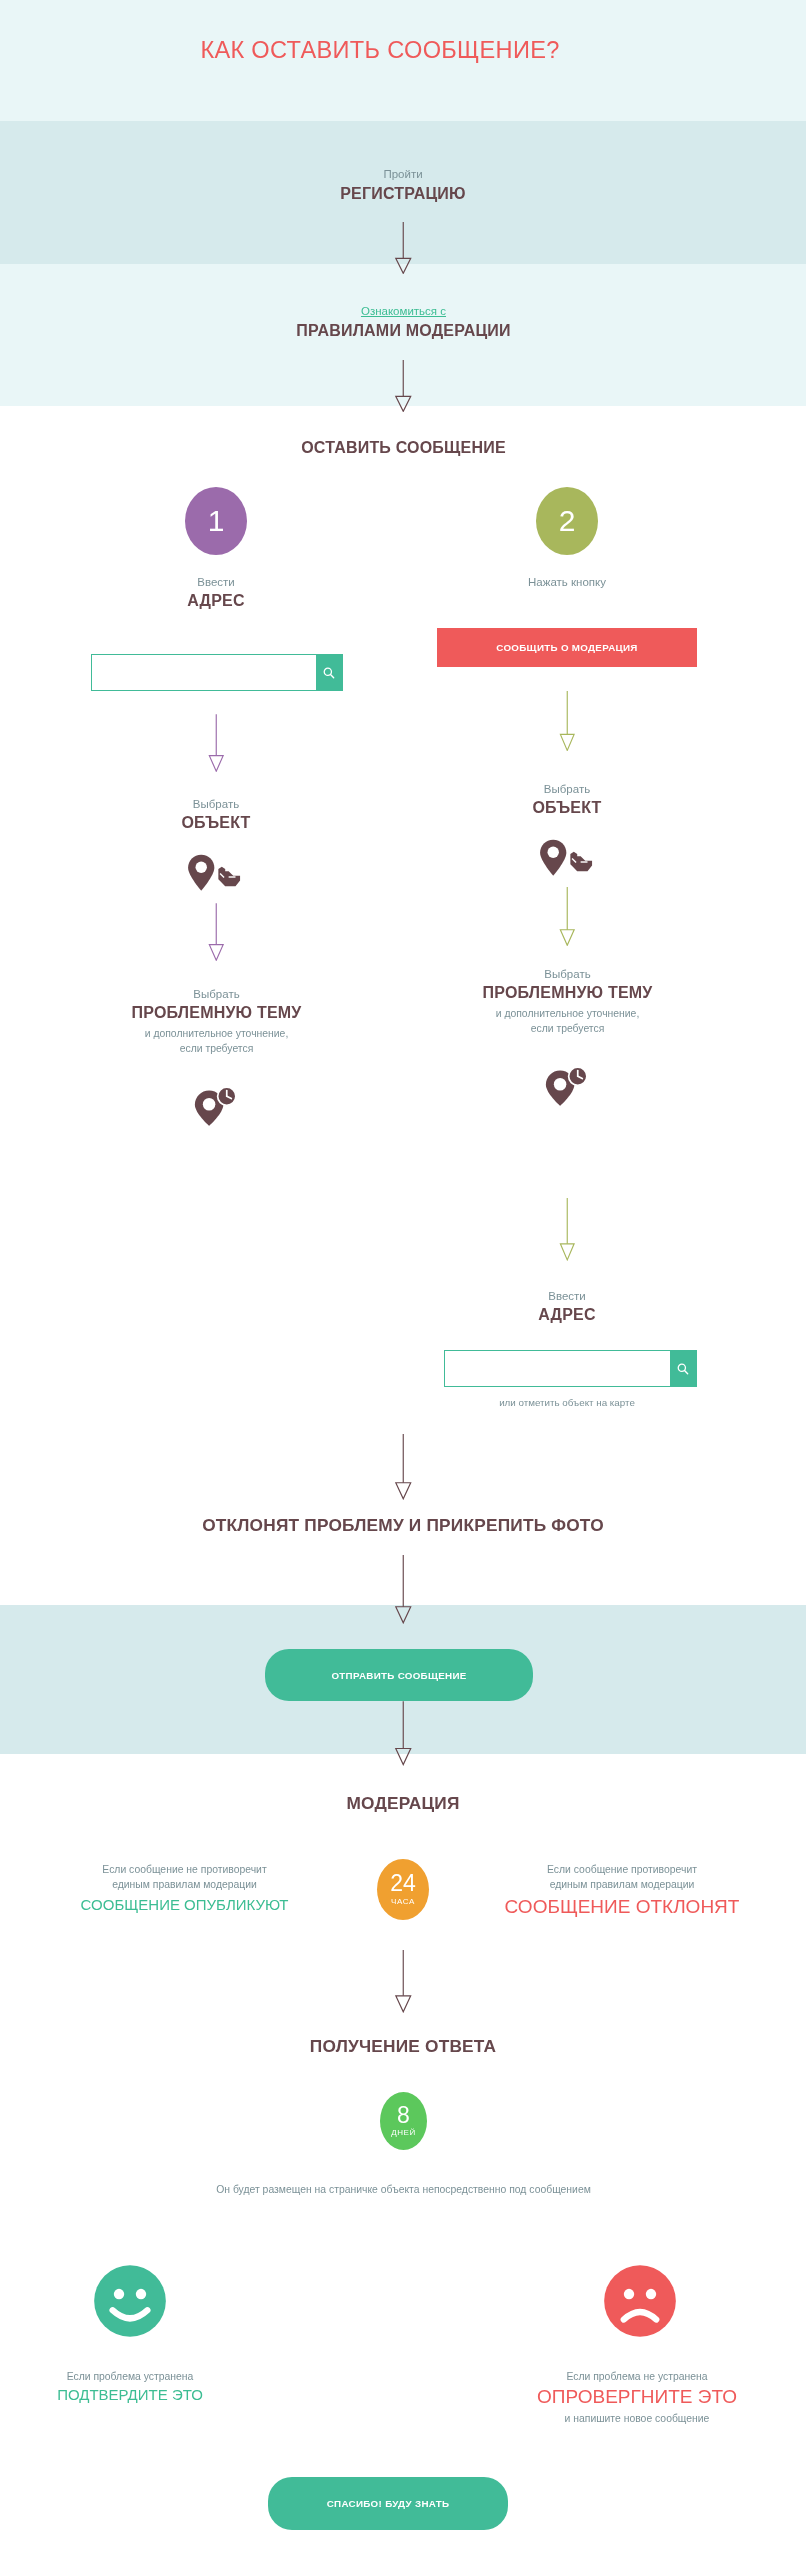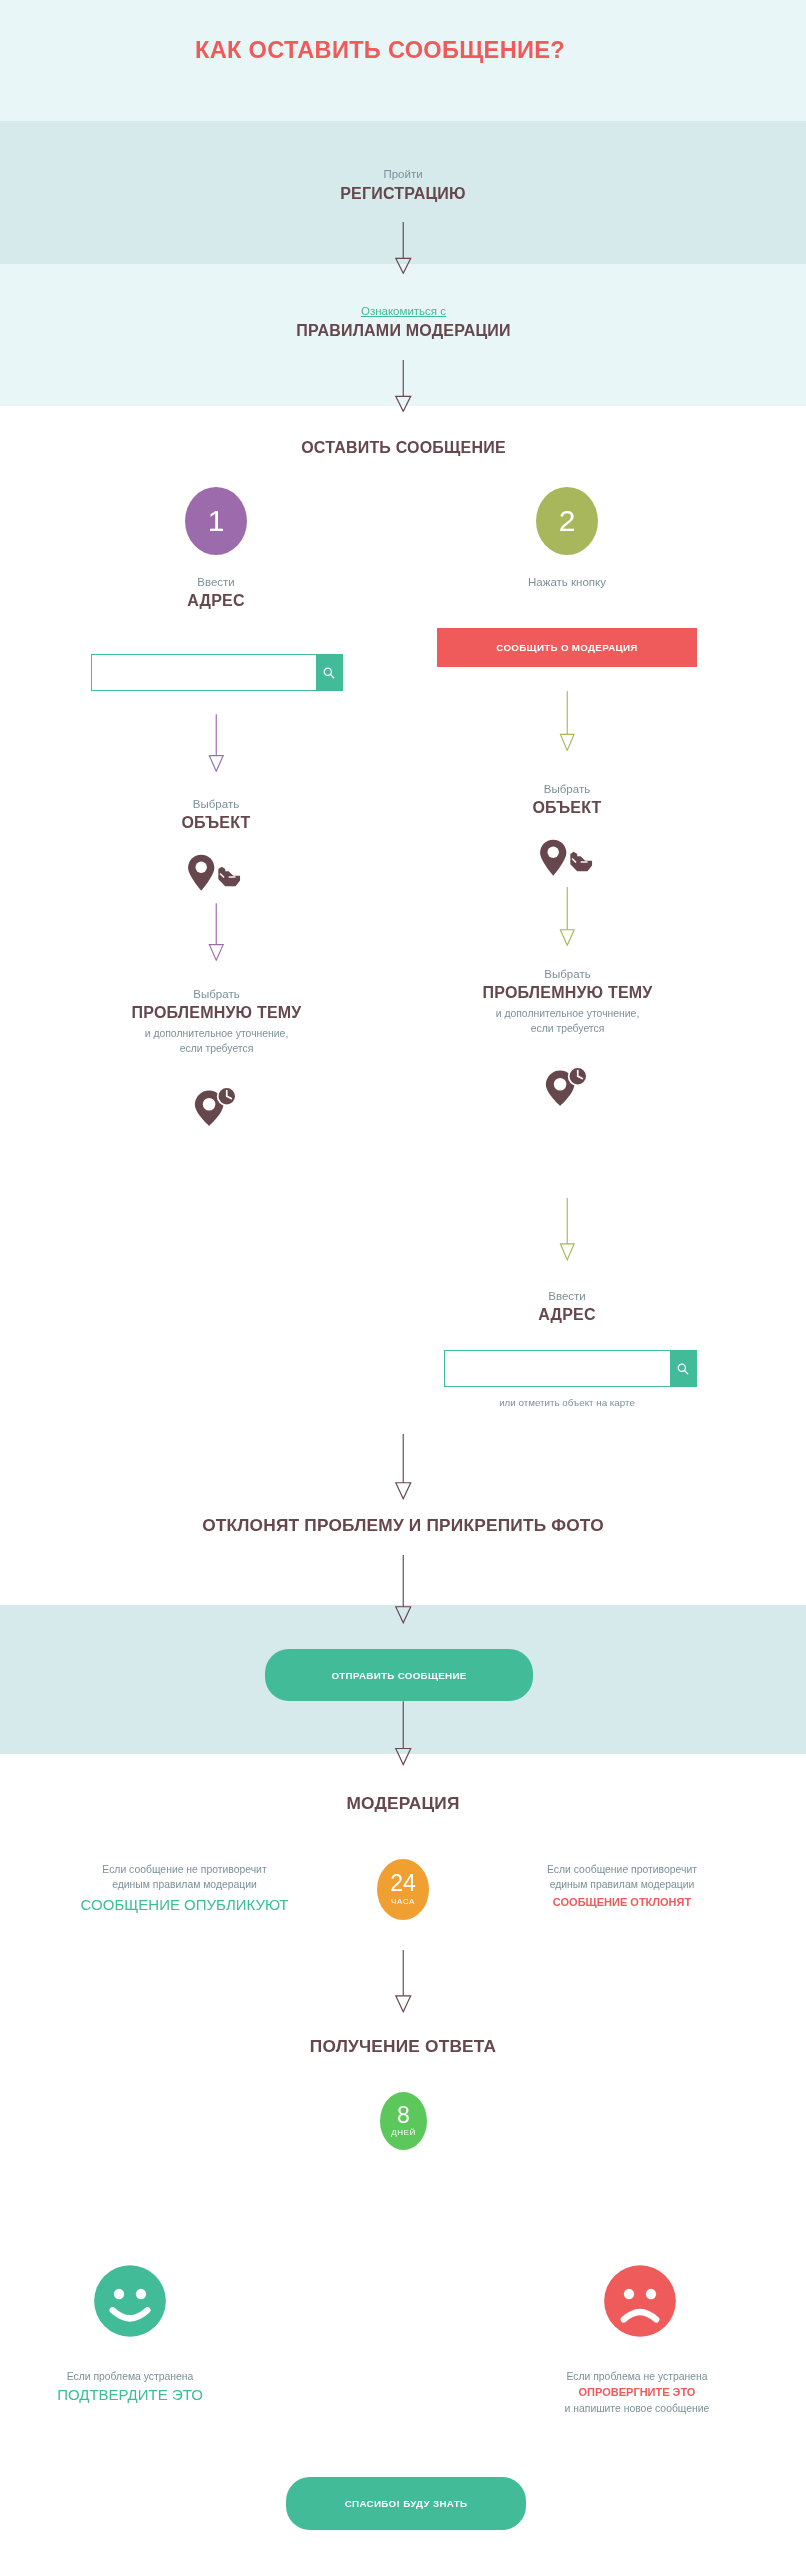--- a/index.html
+++ b/index.html
@@ -10,21 +10,21 @@
     position: relative; overflow: hidden;
   }
   .band { position: absolute; left: 0; width: 806px; }
   .b1 { background: #e9f6f7; }
   .b2 { background: #d6eaec; }
 
   .abs { position: absolute; }
 
   
   .title {
-    color: #ef5a5a; font-size: 23.6px; font-weight: bold;
+    color: #ef5a5a; font-size: 23.6px; font-weight: normal;
     letter-spacing: 0.3px; text-align: center; width: 760px;
   }
   .sub {
     color: #7b9197; font-size: 11.5px; text-align: center; width: 100%;
     font-weight: normal;
   }
   .sub-link {
     color: #3cbd93; font-size: 11.5px; text-align: center; width: 100%;
     text-decoration: underline;
   }
@@ -66,21 +66,21 @@
   
   .searchbox { display: flex; border: 1.7px solid #41bb98; background: #fff; }
   .searchbox .fieldpart { flex: 1; background: #fff; }
   .searchbox .btnpart {
     width: 26.5px; background: #41bb98; display: flex;
     align-items: center; justify-content: center;
   }
 
   svg { display: block; }
   .res-ok { color: #3cbd93; font-size: 15px; font-weight: normal; text-align: center; width: 100%; }
-  .res-bad { color: #ef5a5a; font-size: 11px; font-weight: bold; text-align: center; width: 100%; }
+  .res-bad { color: #ef5a5a; font-size: 19px; font-weight: normal; text-align: center; width: 100%; }
 </style>
 </head>
 <body>
 
 <div class="band b1" style="top:0;height:121px;"></div>
 <div class="band b2" style="top:121px;height:143px;"></div>
 <div class="band b1" style="top:264px;height:142px;"></div>
 <div class="band b2" style="top:1605px;height:149px;"></div>
 
 <div class="abs title" style="top:37px;left:0;">КАК ОСТАВИТЬ СООБЩЕНИЕ?</div>
@@ -317,20 +317,21 @@
 </div>
 
 <div class="abs big-lg" style="top:2036px;left:230px;width:346px;">ПОЛУЧЕНИЕ ОТВЕТА</div>
 
 <div class="abs badge" style="top:2092px;left:380px;width:47px;height:58px;background:#5cc85c;">
   <span class="num">8</span>
   <span class="unit">ДНЕЙ</span>
 </div>
 
 <div class="abs" style="top:2182px;left:58px;width:691px;">
+  <div class="small">Он будет размещен на страничке объекта непосредственно под сообщением</div>
 </div>
 
 <div class="abs" style="top:2264px;left:93px;">
   <span>
     <svg width="74" height="74" viewBox="0 0 128 128">
       <circle cx="64" cy="64" r="62" fill="#41bb98"></circle>
       <ellipse cx="45" cy="52" rx="9" ry="9" fill="#ffffff"></ellipse>
       <ellipse cx="83" cy="52" rx="9" ry="9" fill="#ffffff"></ellipse>
       <path d="M34 80 Q64 108 94 80" fill="none" stroke="#ffffff" stroke-width="11" stroke-linecap="round"></path>
     </svg>
@@ -352,16 +353,16 @@
   <div class="small">Если проблема устранена</div>
   <div class="res-ok" style="margin-top:2.3px;">ПОДТВЕРДИТЕ ЭТО</div>
 </div>
 
 <div class="abs" style="top:2369px;left:507px;width:260px;">
   <div class="small">Если проблема не устранена</div>
   <div class="res-bad" style="margin-top:2.3px;">ОПРОВЕРГНИТЕ ЭТО</div>
   <div class="small" style="margin-top:2.3px;">и напишите новое сообщение</div>
 </div>
 
-<div class="abs btn btn-teal" style="top:2477px;left:286px;width:240px;height:53px;text-align:center;">
+<div class="abs btn btn-teal" style="top:2477px;left:268px;width:240px;height:53px;text-align:center;">
   <span>СПАСИБО! БУДУ ЗНАТЬ</span>
 </div>
 
 
 </body></html>

